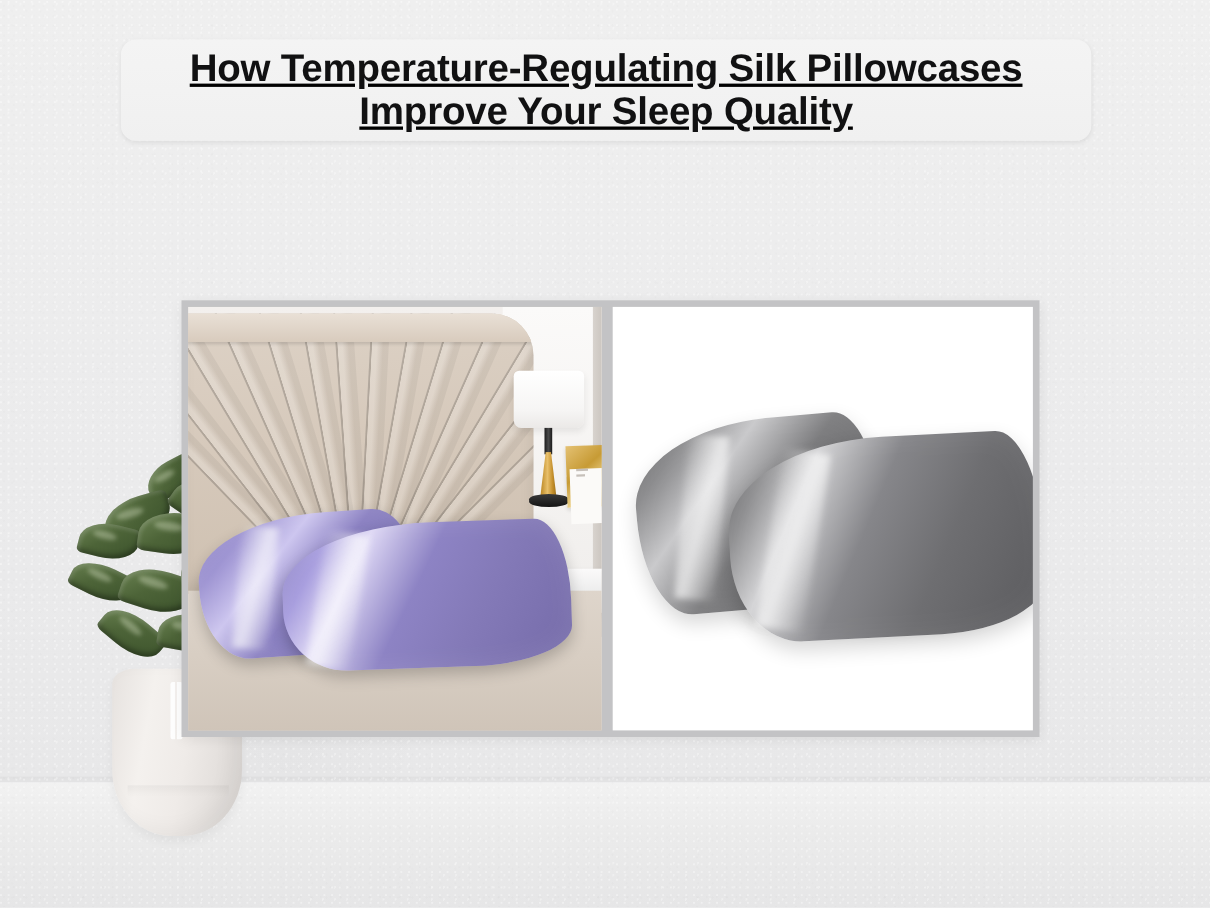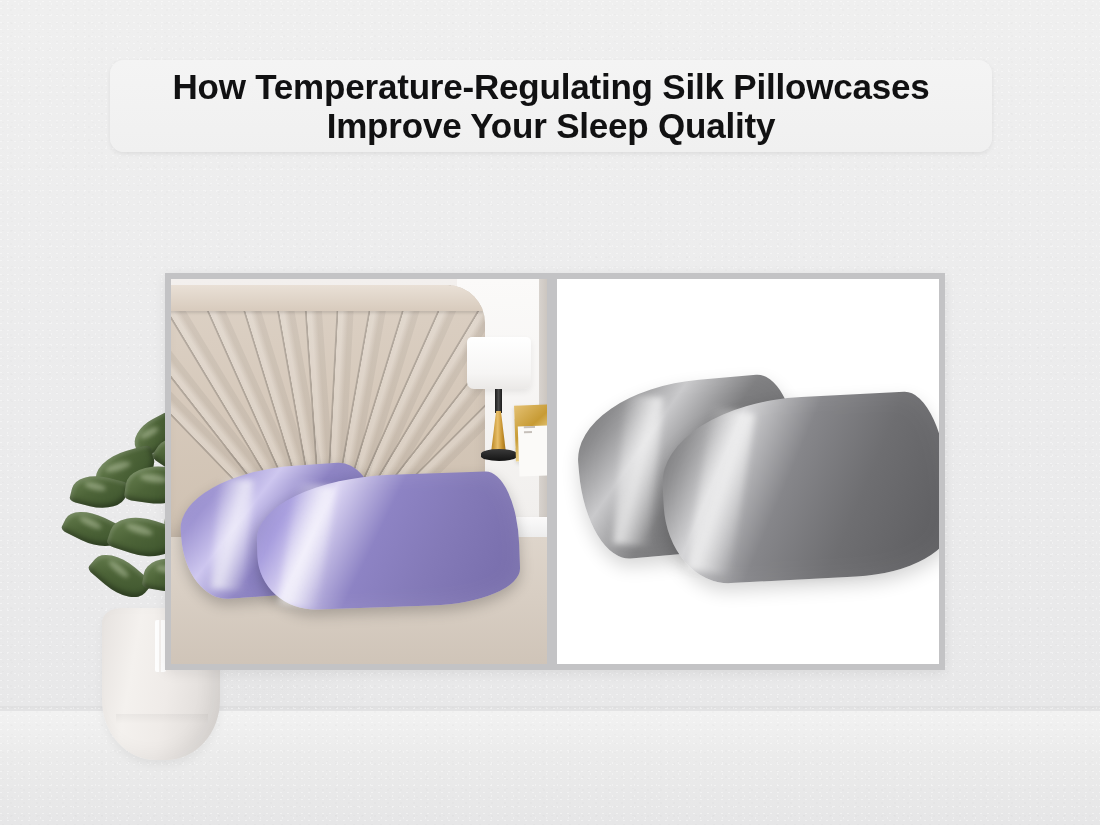--- a/index.html
+++ b/index.html
@@ -202,25 +202,25 @@
     background:linear-gradient(116deg,#5b5b5d 0%, #8e8e90 12%, #d3d3d5 24%, #86868a 44%, #6e6e71 66%, #5a5a5d 100%);
   }
   #pg-shadow {
     position:absolute; left:120px; top:268px; width:230px; height:34px;
     background:radial-gradient(ellipse at 50% 50%, rgba(0,0,0,.22), rgba(0,0,0,0) 72%);
     filter:blur(4px);
   }
 
   
   #title-card {
-    position:absolute; left:110px; top:60px; width:882px; height:92px;
+    position:absolute; left:110px; top:36px; width:882px; height:92px;
     background:linear-gradient(180deg,#f4f4f4 0%, #f0f0f0 100%);
     border-radius:14px;
     box-shadow:0 2px 5px rgba(0,0,0,.07);
-    display:flex; align-items:center; justify-content:flex-start;
+    display:flex; align-items:center; justify-content:flex-start;text-decoration:underline;
   }
   #title-text {
     font-size:35px; font-weight:bold; color:#111112;
     line-height:1.12; text-align:center; letter-spacing:-.2px;
     padding:0 16px; width:100%;
   }
 </style>
 </head>
 <body>
 

